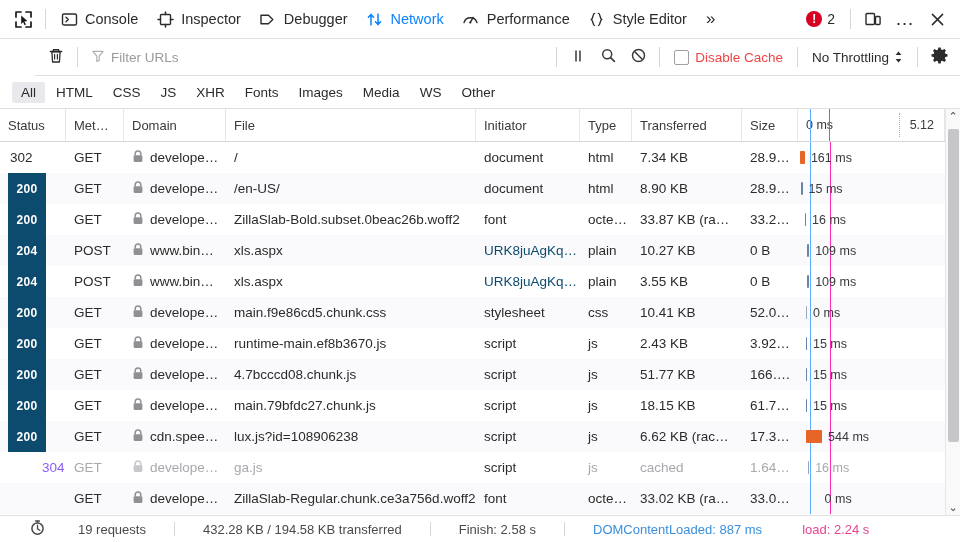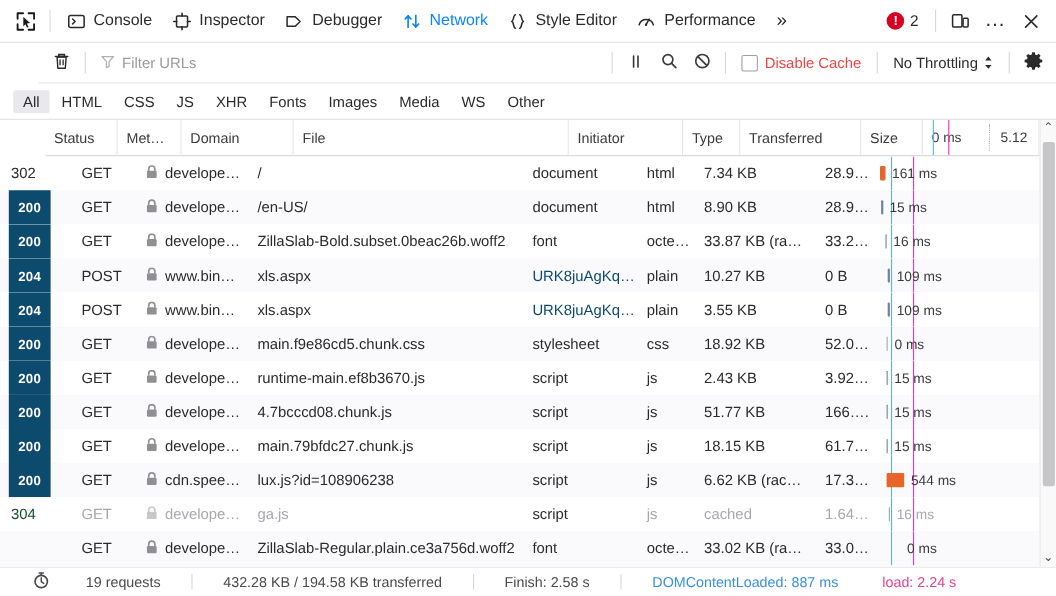--- a/index.html
+++ b/index.html
@@ -65,21 +65,21 @@
   .type{
     padding:3px 9px;border-radius:2px;font-size:13.5px;color:#2b2b2b;cursor:pointer;white-space:nowrap;
   }
   .type.sel{background:#e9e9ed;}
 
   
   .tablewrap{flex:1;min-height:0;display:flex;position:relative;background:#fff;overflow:hidden;}
   .tablecol{flex:1;min-width:0;display:flex;flex-direction:column;}
   .thead{
     display:flex;height:32px;min-height:32px;align-items:stretch;
-    background:#fff;border-bottom:1px solid #d7d7db;position:relative;z-index:3;margin-left:41px;
+    background:#fff;border-bottom:1px solid #d7d7db;position:relative;z-index:3;
   }
   .th{
     display:flex;align-items:center;padding:0 8px;font-size:13px;color:#3a3a3c;
     border-right:1px solid #e6e6e8;box-sizing:border-box;white-space:nowrap;overflow:hidden;cursor:pointer;
   }
   .tbody{flex:1;min-height:0;overflow:hidden;position:relative;}
   .row{display:flex;height:31px;align-items:stretch;box-sizing:border-box;position:relative;}
   .row.odd{background:#fafafc;}
   .row.even{background:#ffffff;}
   .td{
@@ -96,21 +96,21 @@
   .c-transferred{width:110px;}
   .c-size{width:56px;}
   .c-waterfall{flex:1;min-width:0;position:relative;padding:0;}
 
   .badge{
     display:inline-flex;align-items:center;justify-content:center;
     min-width:30px;height:17px;padding:16px 4px;border-radius:3px;
     background:#0c4a6e;color:#fff;font-size:12px;font-weight:bold;letter-spacing:.3px;
   }
   .code-plain{font-size:13.5px;color:#2b2b2b;padding-left:2px;}
-  .code-plain.dim{color:#14532d;}
+  .code-plain.dim{color:#8b5cf6;margin-left:32px;}
   .lock{flex:0 0 auto;}
   .ini-link{color:#0c4a6e;}
 
   
   .wf{position:absolute;inset:0;overflow:hidden;}
   .wf-line{position:absolute;top:0;bottom:0;width:1px;}
   .wf-line.dcl{background:#5badff;}
   .wf-line.load{background:#ff2dbb;}
   .wf-bar{position:absolute;top:9px;height:13px;border-radius:1px;box-sizing:border-box;}
   .wf-lbl{position:absolute;top:0;height:100%;display:flex;align-items:center;font-size:12.5px;color:#3a3a3c;}
@@ -191,36 +191,36 @@
               <path d="M5 14V3.4M5 3.4L2.4 6.2M5 3.4L7.6 6.2" stroke="#0a84ff" stroke-width="1.5" fill="none" stroke-linecap="round" stroke-linejoin="round"></path>
               <path d="M12 3v10.6M12 13.6l2.6-2.8M12 13.6L9.4 10.8" stroke="#0a84ff" stroke-width="1.5" fill="none" stroke-linecap="round" stroke-linejoin="round"></path>
             </svg>
         </span>
         <span>Network</span>
       </div>
 
       <div class="tb-tab">
         <span class="ico">
           <svg width="17" height="17" viewBox="0 0 17 17">
-              <path d="M6.6 2.4C4.6 2.4 5.4 7 3.4 8.5c2 1.5 1.2 6.1 3.2 6.1" fill="none" stroke="#2b2b2b" stroke-width="1.4" stroke-linecap="round"></path>
-              <path d="M10.4 2.4c2 0 1.2 4.6 3.2 6.1-2 1.5-1.2 6.1-3.2 6.1" fill="none" stroke="#2b2b2b" stroke-width="1.4" stroke-linecap="round"></path>
-            </svg>
-        </span>
-        <span>Style Editor</span>
-      </div>
-
-      <div class="tb-tab">
-        <span class="ico">
-          <svg width="17" height="17" viewBox="0 0 17 17">
               <path d="M2 11.6a6.8 6.8 0 0 1 13 0" fill="none" stroke="#2b2b2b" stroke-width="1.4" stroke-linecap="round"></path>
               <path d="M11.2 6.4L8.3 11.4" stroke="#2b2b2b" stroke-width="1.4" stroke-linecap="round"></path>
               <circle cx="8.3" cy="11.5" r="1.1" fill="#2b2b2b"></circle>
             </svg>
         </span>
         <span>Performance</span>
+      </div>
+
+      <div class="tb-tab">
+        <span class="ico">
+          <svg width="17" height="17" viewBox="0 0 17 17">
+              <path d="M6.6 2.4C4.6 2.4 5.4 7 3.4 8.5c2 1.5 1.2 6.1 3.2 6.1" fill="none" stroke="#2b2b2b" stroke-width="1.4" stroke-linecap="round"></path>
+              <path d="M10.4 2.4c2 0 1.2 4.6 3.2 6.1-2 1.5-1.2 6.1-3.2 6.1" fill="none" stroke="#2b2b2b" stroke-width="1.4" stroke-linecap="round"></path>
+            </svg>
+        </span>
+        <span>Style Editor</span>
       </div>
 
       <div class="tb-chev">»</div>
     </div>
 
     <div class="tb-right">
       <div class="err-badge">
         <span class="err-dot">!</span>
         <span class="err-count">2</span>
       </div>
@@ -501,21 +501,21 @@
                   <path d="M3.2 5.4V3.7a2.8 2.8 0 0 1 5.6 0v1.7" fill="none" stroke="#8f8f94" stroke-width="1.5"></path>
                   <rect x="1.6" y="5.3" width="8.8" height="6.6" rx="1.1" fill="#8f8f94"></rect>
                 </svg></span>
               <span>develope…</span>
             </div>
             <div class="td c-file">main.f9e86cd5.chunk.css</div>
             <div class="td c-initiator">
               <span class="">stylesheet</span>
             </div>
             <div class="td c-type">css</div>
-            <div class="td c-transferred">18.92 KB</div>
+            <div class="td c-transferred">10.41 KB</div>
             <div class="td c-size">52.0…</div>
             <div class="td c-waterfall">
               <div class="wf">
                 <div class="wf-line dcl" style="left:8.5%"></div>
                 <div class="wf-line load" style="left:21.5%"></div>
                 <div class="wf-bar" style="left:5.6%;width:0.6%;background:#9aa8bd"></div>
                 <div class="wf-lbl" style="left:calc(6.199999999999999% + 6px)">0 ms</div>
               </div>
             </div>
           </div>
@@ -662,21 +662,21 @@
           <div class="row odd">
             <div class="td c-status"></div>
             <div class="td c-method">GET</div>
             <div class="td c-domain">
               <span class="lock"><svg width="12" height="13" viewBox="0 0 12 13">
                   <path d="M3.2 5.4V3.7a2.8 2.8 0 0 1 5.6 0v1.7" fill="none" stroke="#8f8f94" stroke-width="1.5"></path>
                   <rect x="1.6" y="5.3" width="8.8" height="6.6" rx="1.1" fill="#8f8f94"></rect>
                 </svg></span>
               <span>develope…</span>
             </div>
-            <div class="td c-file">ZillaSlab-Regular.plain.ce3a756d.woff2</div>
+            <div class="td c-file">ZillaSlab-Regular.chunk.ce3a756d.woff2</div>
             <div class="td c-initiator">
               <span class="">font</span>
             </div>
             <div class="td c-type">octe…</div>
             <div class="td c-transferred">33.02 KB (ra…</div>
             <div class="td c-size">33.0…</div>
             <div class="td c-waterfall">
               <div class="wf">
                 <div class="wf-line dcl" style="left:8.5%"></div>
                 <div class="wf-line load" style="left:21.5%"></div>

